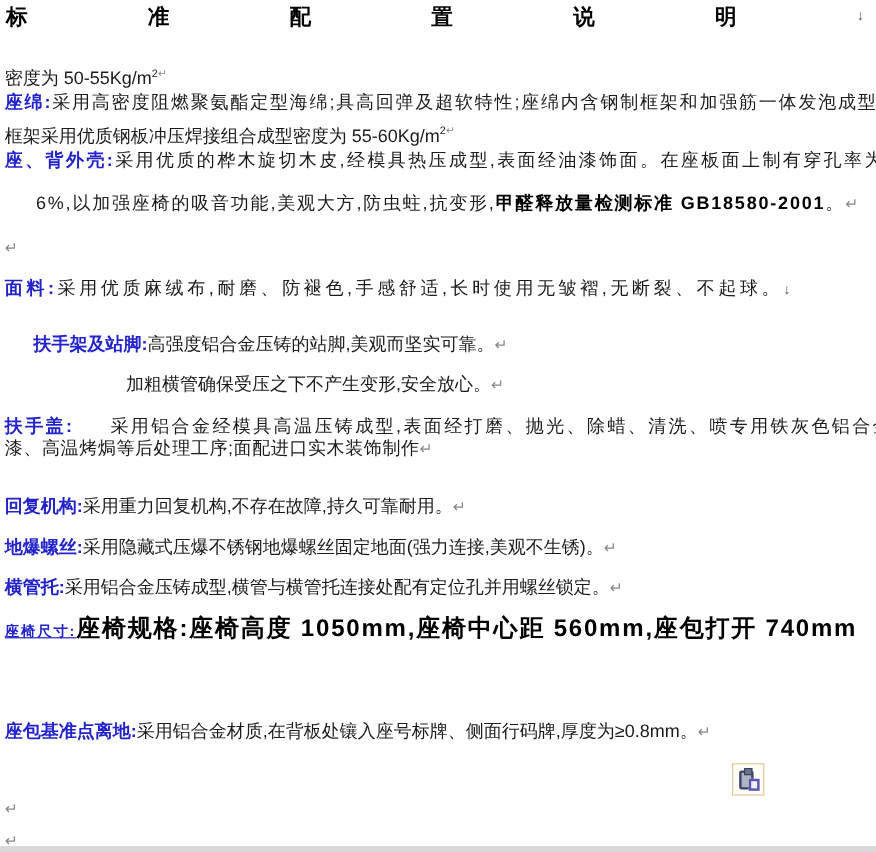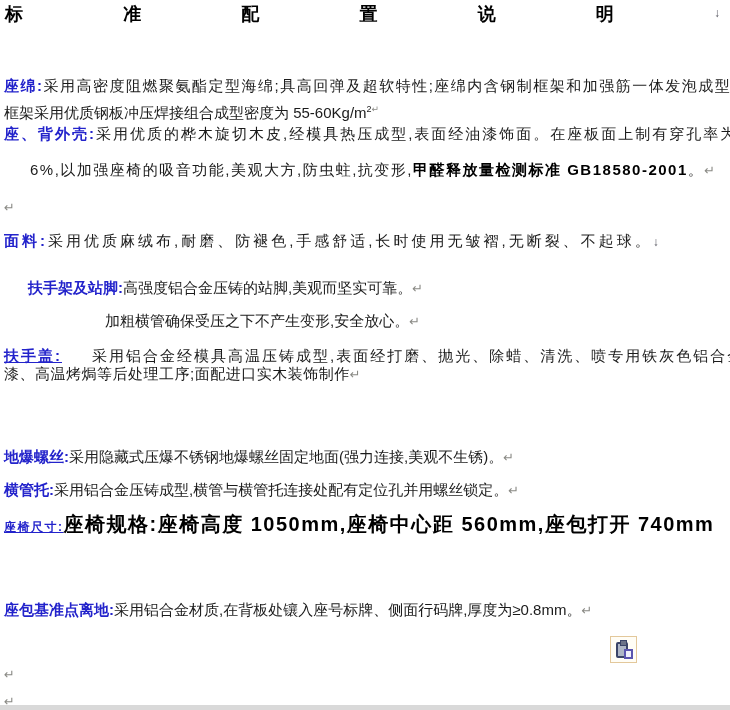--- a/index.html
+++ b/index.html
@@ -16,21 +16,21 @@
   .mark{color:#8a8a85; font-size:13px;}
   .mark-dn{color:#55555f; font-size:12px;}
   .sup{font-size:9px; vertical-align:6px;}
   .sup-mark{font-size:9px; vertical-align:6px; color:#8a8a85;}
   .ls1{letter-spacing:1.5px;}
   .ls2{letter-spacing:2px;}
   .ls3{letter-spacing:3px;}
   .ls05{letter-spacing:0.5px;}
   .big{font-size:20px; line-height:26px;}
   .big .label{font-size:12px;text-decoration:underline;}
-  .gap-after{margin-right:30px;text-decoration:underline;}
+  .gap-after{margin-right:30px;}
   
   #title-row{
     position:absolute; top:2px; left:5px; width:715px;
     display:flex; justify-content:space-between; align-items:flex-start;
     font-size:18px; font-weight:bold; color:#000;
   }
   #title-row .t-mark{font-size:12px; font-weight:normal; color:#55555f; margin-top:4px;}
   
   #paste-btn{
     position:absolute; left:610px; top:636px; width:27px; height:27px;
@@ -53,20 +53,23 @@
   <div id="title-row">
     <span>标</span>
     <span>准</span>
     <span>配</span>
     <span>置</span>
     <span>说</span>
     <span>明</span>
     <span class="t-mark">↓</span>
   </div>
 
+  <div class="line" style="top:51px">
+    <span class="body-txt">密度为 50-55Kg/m</span><span class="sup">2</span><span class="sup-mark">↵</span>
+  </div>
 
   <div class="line ls1" style="top:76px">
     <span class="label">座绵:</span><span class="body-txt">采用高密度阻燃聚氨酯定型海绵;具高回弹及超软特性;座绵内含钢制框架和加强筋一体发泡成型,</span>
   </div>
   <div class="line" style="top:99px">
     <span class="body-txt">框架采用优质钢板冲压焊接组合成型密度为 55-60Kg/m</span><span class="sup">2</span><span class="sup-mark">↵</span>
   </div>
 
   <div class="line ls2" style="top:124px">
     <span class="label">座、背外壳:</span><span class="body-txt">采用优质的桦木旋切木皮,经模具热压成型,表面经油漆饰面。在座板面上制有穿孔率为</span>
@@ -90,20 +93,23 @@
     <span class="body-txt">加粗横管确保受压之下不产生变形,安全放心。</span><span class="mark">↵</span>
   </div>
 
   <div class="line ls2" style="top:346px">
     <span class="label gap-after">扶手盖:</span><span class="body-txt">采用铝合金经模具高温压铸成型,表面经打磨、抛光、除蜡、清洗、喷专用铁灰色铝合金金属</span>
   </div>
   <div class="line ls05" style="top:364px">
     <span class="body-txt">漆、高温烤焗等后处理工序;面配进口实木装饰制作</span><span class="mark">↵</span>
   </div>
 
+  <div class="line" style="top:413px">
+    <span class="label">回复机构:</span><span class="body-txt">采用重力回复机构,不存在故障,持久可靠耐用。</span><span class="mark">↵</span>
+  </div>
 
   <div class="line" style="top:480px">
     <span class="label">横管托:</span><span class="body-txt">采用铝合金压铸成型,横管与横管托连接处配有定位孔并用螺丝锁定。</span><span class="mark">↵</span>
   </div>
 
   <div class="line" style="top:447px">
     <span class="label">地爆螺丝:</span><span class="body-txt">采用隐藏式压爆不锈钢地爆螺丝固定地面(强力连接,美观不生锈)。</span><span class="mark">↵</span>
   </div>
 
   <div class="line big ls1" style="top:511px">

